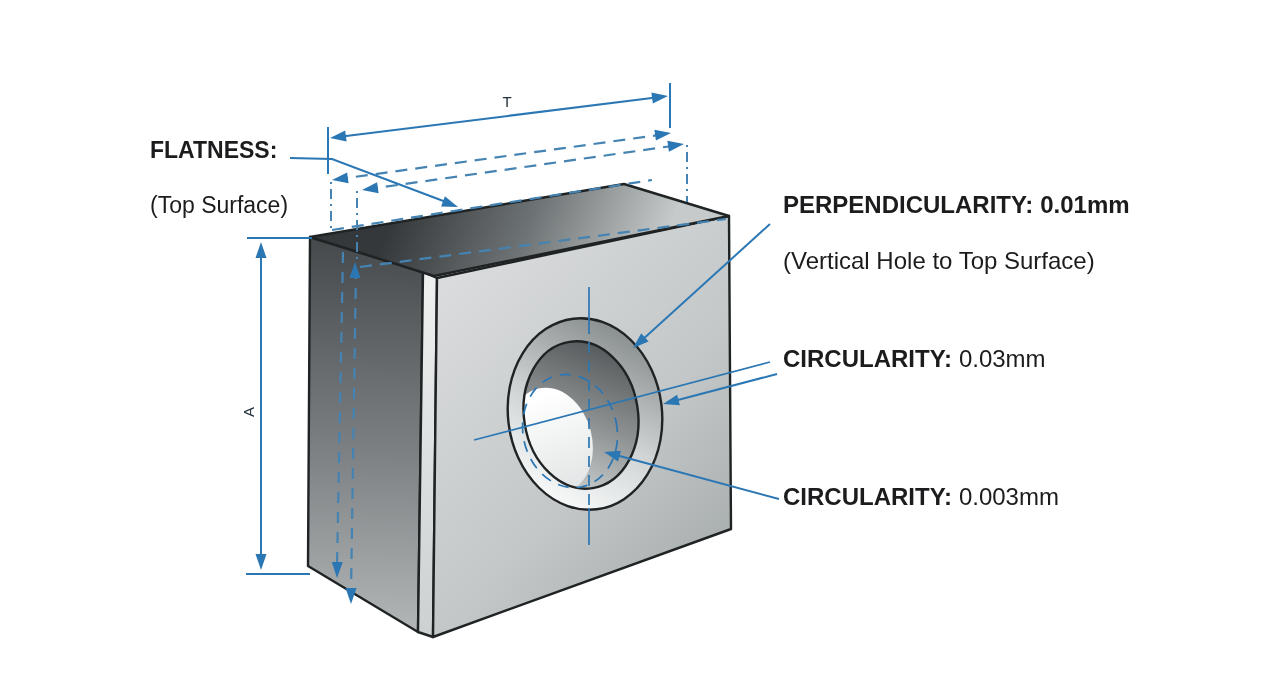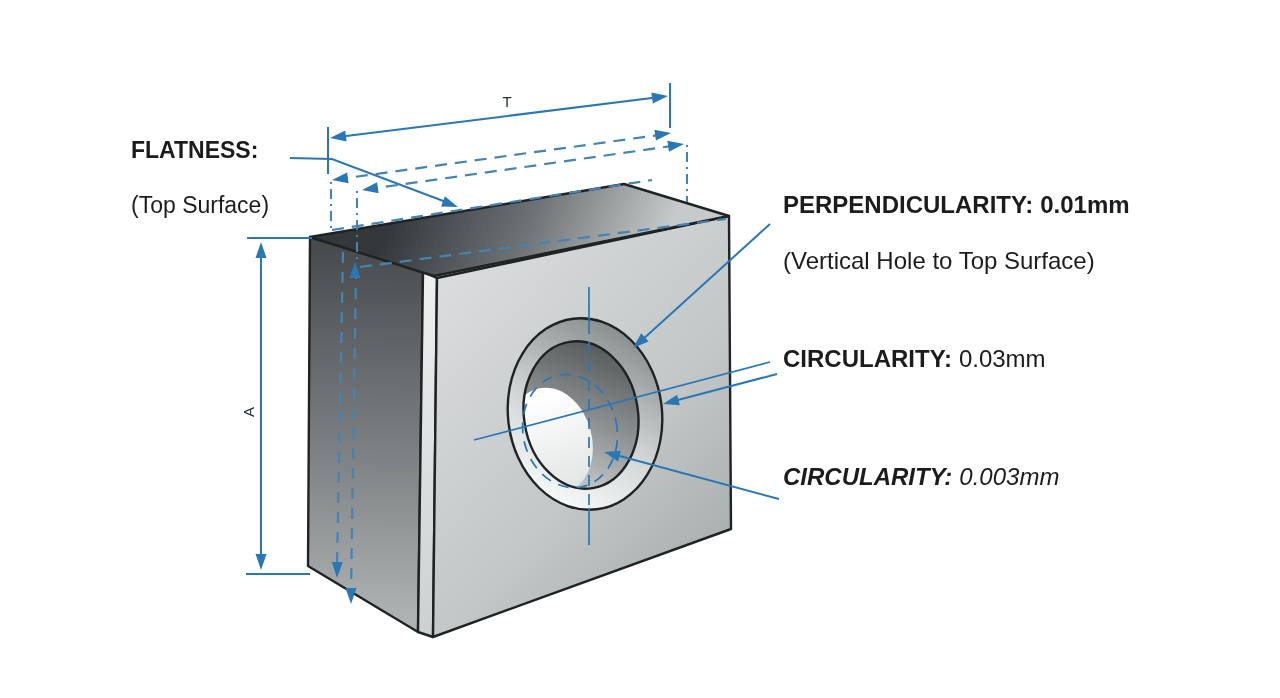--- a/index.html
+++ b/index.html
@@ -151,31 +151,31 @@
     <g>
       <line class="solid" x1="777" y1="374" x2="674" y2="401"></line>
       <polygon class="ah" points="663,404 677.1,394.7 679.9,405.3"></polygon>
     </g>
     <g>
       <line class="solid" x1="779" y1="499" x2="616" y2="455"></line>
       <polygon class="ah" points="604,452 620.9,450.8 618.1,461.4"></polygon>
     </g>
   </svg>
 
-  <div class="callout flatness" style="left:131px;top:137px;">
+  <div class="callout flatness" style="left:150px;top:137px;">
     <span class="ttl">FLATNESS:</span>
     <span class="sub">(Top Surface)</span>
   </div>
 
   <div class="callout" style="left:783px;top:191px;">
     <span class="ttl">PERPENDICULARITY:</span><span class="val bold">0.01mm</span>
     <span class="sub">(Vertical Hole to Top Surface)</span>
   </div>
 
   <div class="callout" style="left:783px;top:345px;">
     <span class="ttl">CIRCULARITY:</span><span class="val">0.03mm</span>
   </div>
 
-  <div class="callout" style="left:783px;top:463px;font-style:italic;">
+  <div class="callout" style="left:783px;top:483px;">
     <span class="ttl">CIRCULARITY:</span><span class="val">0.003mm</span>
   </div>
 
 </div>
 
 </body></html>

